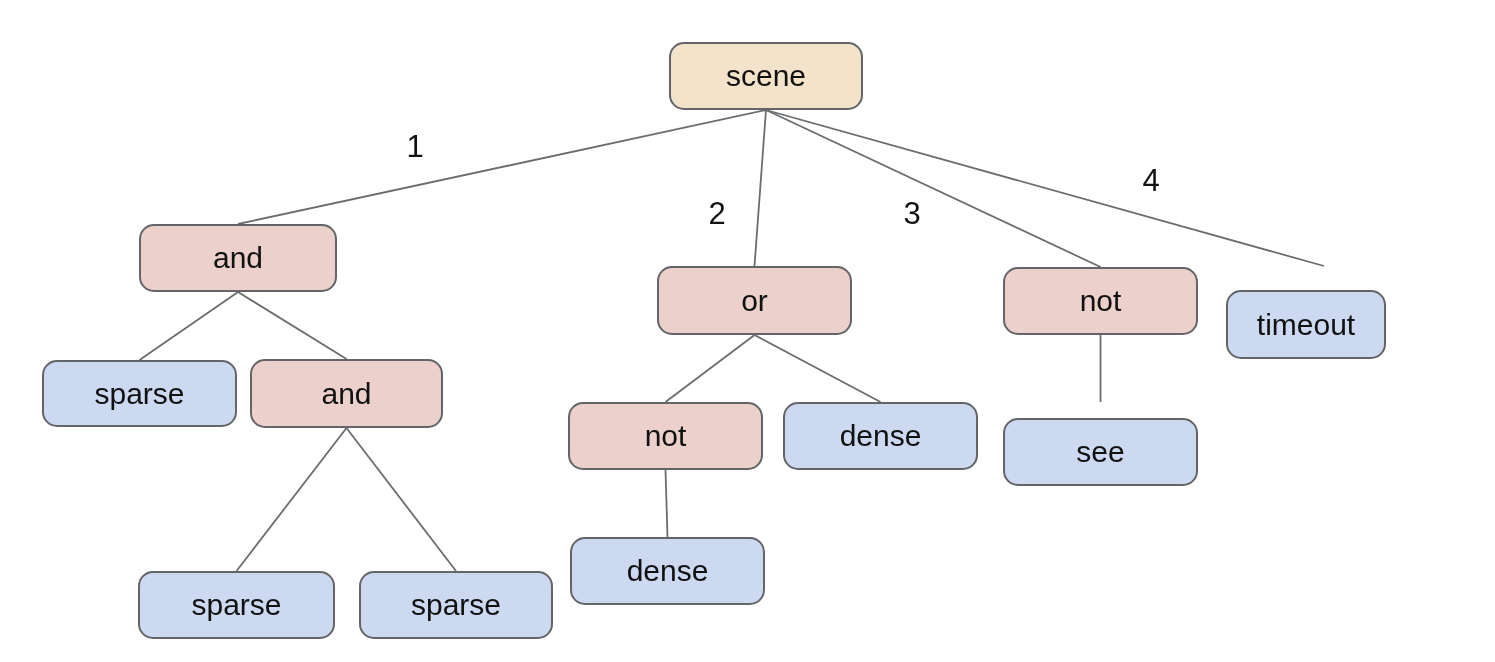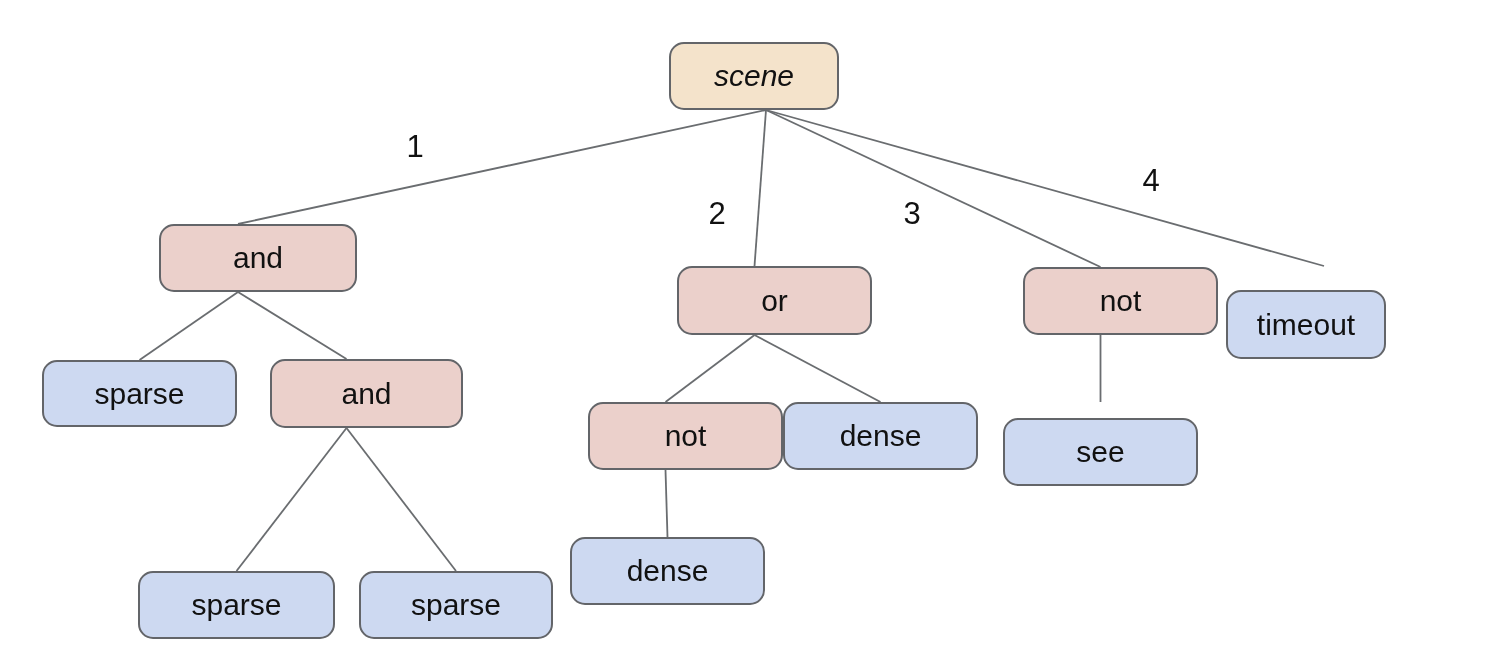--- a/index.html
+++ b/index.html
@@ -33,21 +33,21 @@
     border-radius: 15px;
     display: flex;
     align-items: center;
     justify-content: center;
     font-size: 30px;
     color: var(--text, #111111);
     line-height: 1;
     white-space: nowrap;
   }
   .node.root     { background: var(--root-fill, #f4e3cb); }
-  .node.operator { background: var(--operator-fill, #ebd0cb); margin-left: 20px; }
+  .node.operator { background: var(--operator-fill, #ebd0cb); }
   .node.leaf     { background: var(--leaf-fill, #cdd9f1); }
   .edge-label {
     position: absolute;
     transform: translate(-50%, -50%);
     font-size: 31px;
     color: var(--text, #111111);
     line-height: 1;
   }
 </style>
 </head>
@@ -68,21 +68,21 @@
       <line x1="665.5" y1="470" x2="667.5" y2="537"></line>
       <line x1="1100.5" y1="335" x2="1100.5" y2="402"></line>
     </svg>
   <div id="labels-layer">
       <div class="edge-label" style="left: 415px; top: 146px;">1</div>
       <div class="edge-label" style="left: 717px; top: 213px;">2</div>
       <div class="edge-label" style="left: 912px; top: 213px;">3</div>
       <div class="edge-label" style="left: 1151px; top: 180px;">4</div>
     </div>
   <div id="nodes-layer">
-      <div class="node root" style="left: 669px; top: 42px; width: 170px; height: 68px; font-style: italic;">scene</div>
+      <div class="node root" style="left: 669px; top: 42px; width: 194px; height: 68px;">scene</div>
       <div class="node operator" style="left: 139px; top: 224px; width: 198px; height: 68px;">and</div>
       <div class="node leaf" style="left: 42px; top: 360px; width: 195px; height: 67px;">sparse</div>
       <div class="node operator" style="left: 250px; top: 359px; width: 193px; height: 69px;">and</div>
       <div class="node leaf" style="left: 138px; top: 571px; width: 197px; height: 68px;">sparse</div>
       <div class="node leaf" style="left: 359px; top: 571px; width: 194px; height: 68px;">sparse</div>
       <div class="node operator" style="left: 657px; top: 266px; width: 195px; height: 69px;">or</div>
       <div class="node operator" style="left: 568px; top: 402px; width: 195px; height: 68px;">not</div>
       <div class="node leaf" style="left: 783px; top: 402px; width: 195px; height: 68px;">dense</div>
       <div class="node leaf" style="left: 570px; top: 537px; width: 195px; height: 68px;">dense</div>
       <div class="node operator" style="left: 1003px; top: 267px; width: 195px; height: 68px;">not</div>

